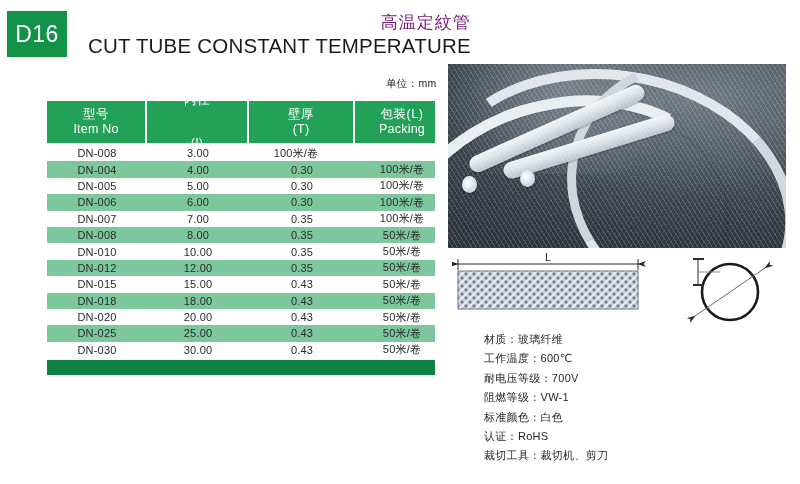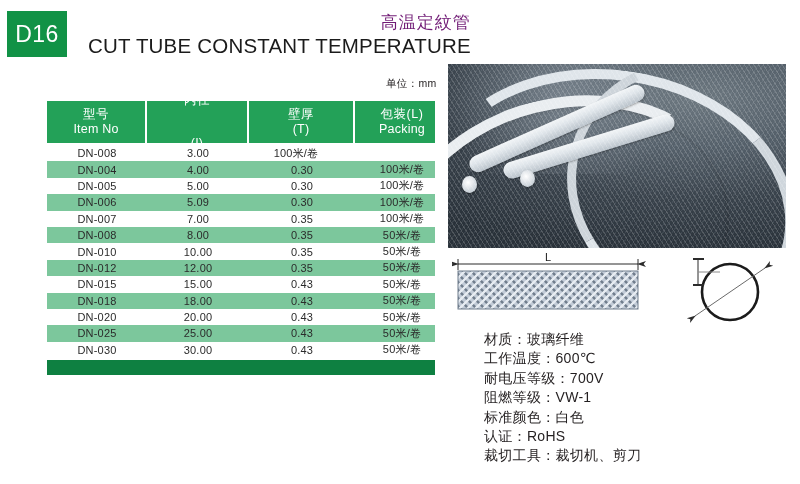--- a/index.html
+++ b/index.html
@@ -112,21 +112,21 @@
       repeating-linear-gradient(58deg, rgba(255,255,255,.55) 0 1px, rgba(255,255,255,0) 1px 4px),
       repeating-linear-gradient(-58deg, rgba(120,132,142,.45) 0 1px, rgba(255,255,255,0) 1px 4px);
     mix-blend-mode:screen;pointer-events:none;
   }
 
   
   .diagrams{position:absolute;left:452px;top:252px;width:336px;height:74px;}
 
   
   .specs{position:absolute;left:484px;top:330px;}
-  .spec-line{font-size:14px;line-height:19.4px;color:#231f20;letter-spacing:.3px;white-space:nowrap;}
+  .spec-line{font-size:11px;line-height:19.4px;color:#231f20;letter-spacing:.3px;white-space:nowrap;}
 </style>
 </head>
 <body>
 
 <div class="page">
 
   <div class="badge">D16</div>
   <div class="titles">
     <div class="title-cn">高温定紋管</div>
     <div class="title-en">CUT TUBE CONSTANT TEMPERATURE</div>
@@ -167,21 +167,21 @@
           <div class="td c3">100米/卷</div>
         </div>
         <div class="trow">
           <div class="td c0">DN-005</div>
           <div class="td c1">5.00</div>
           <div class="td c2">0.30</div>
           <div class="td c3">100米/卷</div>
         </div>
         <div class="trow alt">
           <div class="td c0">DN-006</div>
-          <div class="td c1">5.09</div>
+          <div class="td c1">6.00</div>
           <div class="td c2">0.30</div>
           <div class="td c3">100米/卷</div>
         </div>
         <div class="trow">
           <div class="td c0">DN-007</div>
           <div class="td c1">7.00</div>
           <div class="td c2">0.35</div>
           <div class="td c3">100米/卷</div>
         </div>
         <div class="trow alt">

